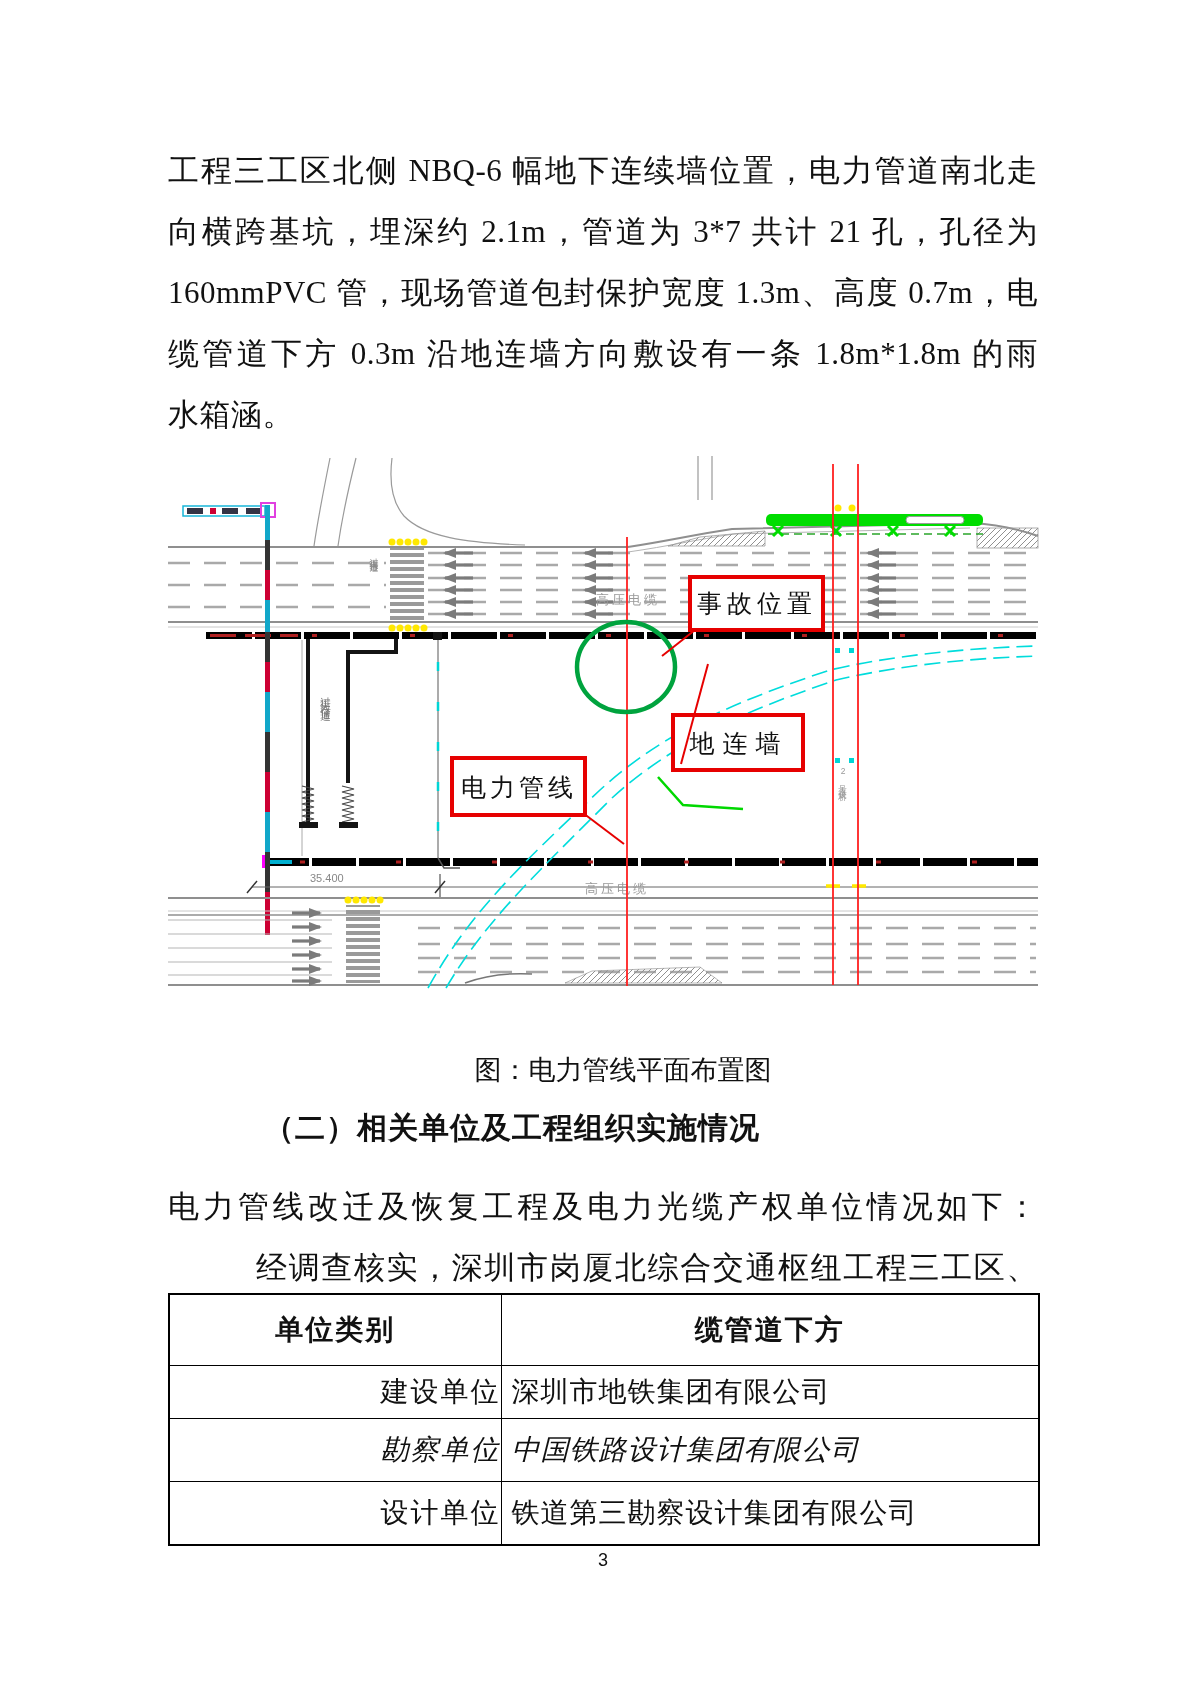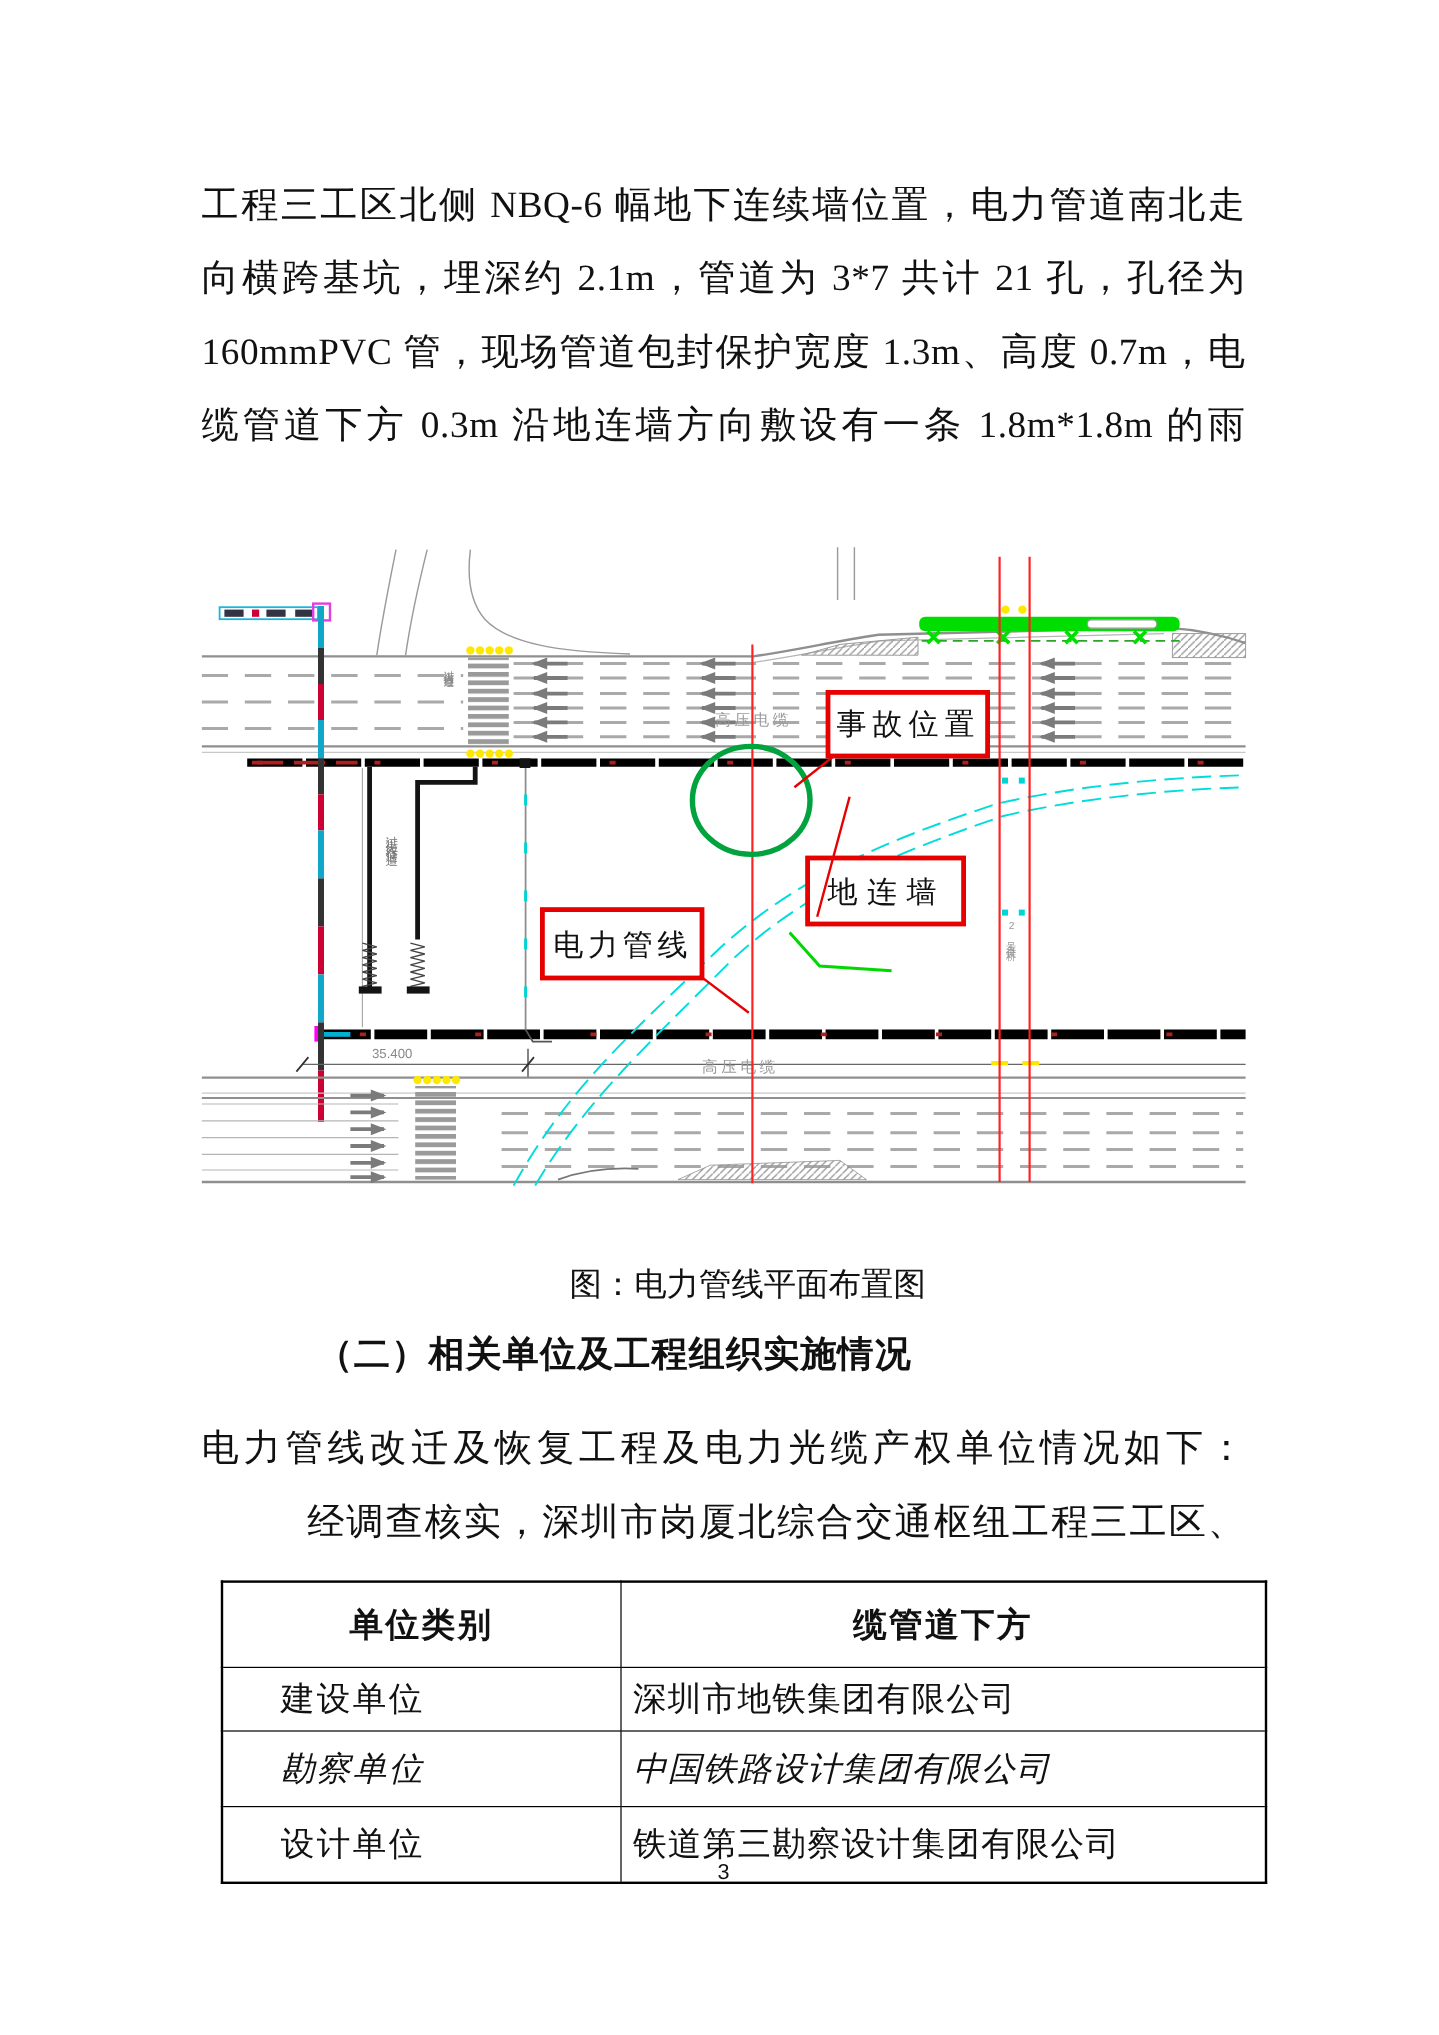--- a/index.html
+++ b/index.html
@@ -11,44 +11,45 @@
   .line{font-size:31px;line-height:61px;height:61px;white-space:nowrap;
         text-align:justify;text-align-last:justify;letter-spacing:0.5px;}
   .line.last{text-align-last:left;}
   .line.indent{text-indent:88px;}
   .caption{position:absolute;left:168px;top:1052px;width:870px;text-align:center;
            font-size:27px;padding-left:40px;box-sizing:border-box;}
   .heading{position:absolute;left:168px;top:1108px;width:870px;margin:0;
            font-size:30px;font-weight:bold;padding-left:96px;box-sizing:border-box;
            letter-spacing:1px;font-family:"Liberation Sans","DejaVu Sans",sans-serif;}
   .figure{position:absolute;left:168px;top:453px;width:872px;height:594px;}
-  .orgtable{position:absolute;left:184px;top:1293px;width:870px;border-collapse:collapse;
-            table-layout:fixed;font-size:28px;margin-top:24px;}
+  .orgtable{position:absolute;left:168px;top:1293px;width:870px;border-collapse:collapse;
+            table-layout:fixed;font-size:28px;}
   .orgtable td,.orgtable th{border:1px solid #000;padding:0;overflow:hidden;}
   .orgtable{border:2px solid #000;}
   .orgtable th{font-weight:bold;height:70px;text-align:center;letter-spacing:2px;}
-  .orgtable td.cat{text-align:left;letter-spacing:2px;padding-left:48px;}
+  .orgtable td.cat{text-align:right;letter-spacing:2px;padding-left:48px;}
   .orgtable td.nm{text-align:left;padding-left:10px;letter-spacing:1px;}
   .r1 td{height:52px;} .r2 td{height:62px;font-style:italic;} .r3 td{height:62px;}
   .col-cat{width:332px;} .col-nm{width:538px;}
   .pageno{position:absolute;left:168px;top:1550px;width:870px;text-align:center;
           font-size:18px;font-family:"Liberation Sans","DejaVu Sans",sans-serif;}
   svg text{font-family:"Liberation Sans","DejaVu Sans",sans-serif;}
   svg .vtxt{writing-mode:vertical-rl;text-orientation:upright;}
 </style>
 </head>
 <body>
 
 <div class="page">
 
   <div class="para p1">
     <div class="line">工程三工区北侧 NBQ-6 幅地下连续墙位置，电力管道南北走</div>
     <div class="line">向横跨基坑，埋深约 2.1m，管道为 3*7 共计 21 孔，孔径为</div>
     <div class="line">160mmPVC 管，现场管道包封保护宽度 1.3m、高度 0.7m，电</div>
     <div class="line">缆管道下方 0.3m 沿地连墙方向敷设有一条 1.8m*1.8m 的雨</div>
+    <div class="line last">水箱涵。</div>
   </div>
 
   <div class="figure">
   <svg width="872" height="594" viewBox="168 453 872 594" xmlns="http://www.w3.org/2000/svg">
     <defs>
       <pattern id="zeb" width="8" height="7" patternUnits="userSpaceOnUse">
         <rect width="8" height="4" fill="#9a9a9a"></rect>
       </pattern>
       <pattern id="hat" width="6" height="6" patternUnits="userSpaceOnUse">
         <path d="M0,6 L6,0" stroke="#909090" stroke-width="1"></path>

